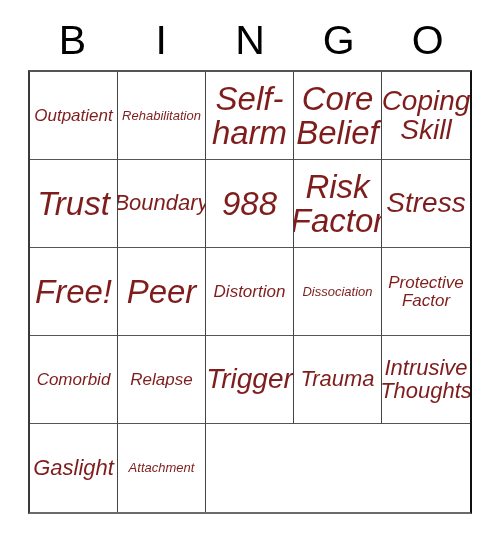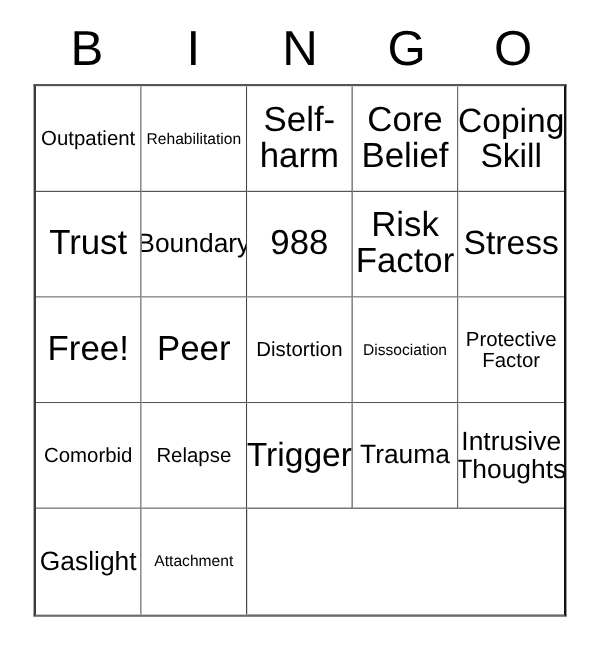--- a/index.html
+++ b/index.html
@@ -65,26 +65,27 @@
     padding: 2px 3px;
     background: #ffffff;
     overflow: hidden;
   }
   .cell:nth-child(5n) { border-right: none; }
   .cell:nth-child(n+21) { border-bottom: none; }
   .cell-text {
     display: block;
     line-height: 1.03;
     font-weight: 400;
-    color: #000000;
+    color: #7f1d1d;
     word-break: normal;
     overflow-wrap: break-word;
+    font-style: italic;
   }
   
-  .sz-xl .cell-text { font-size: 29px; }
+  .sz-xl .cell-text { font-size: 33px; }
   .sz-lg .cell-text { font-size: 28px; }
   .sz-md .cell-text { font-size: 22px; }
   .sz-sm .cell-text { font-size: 17px; }
   .sz-xs .cell-text { font-size: 13px; }
 </style>
 </head>
 <body>
 
 <div id="card">
 

